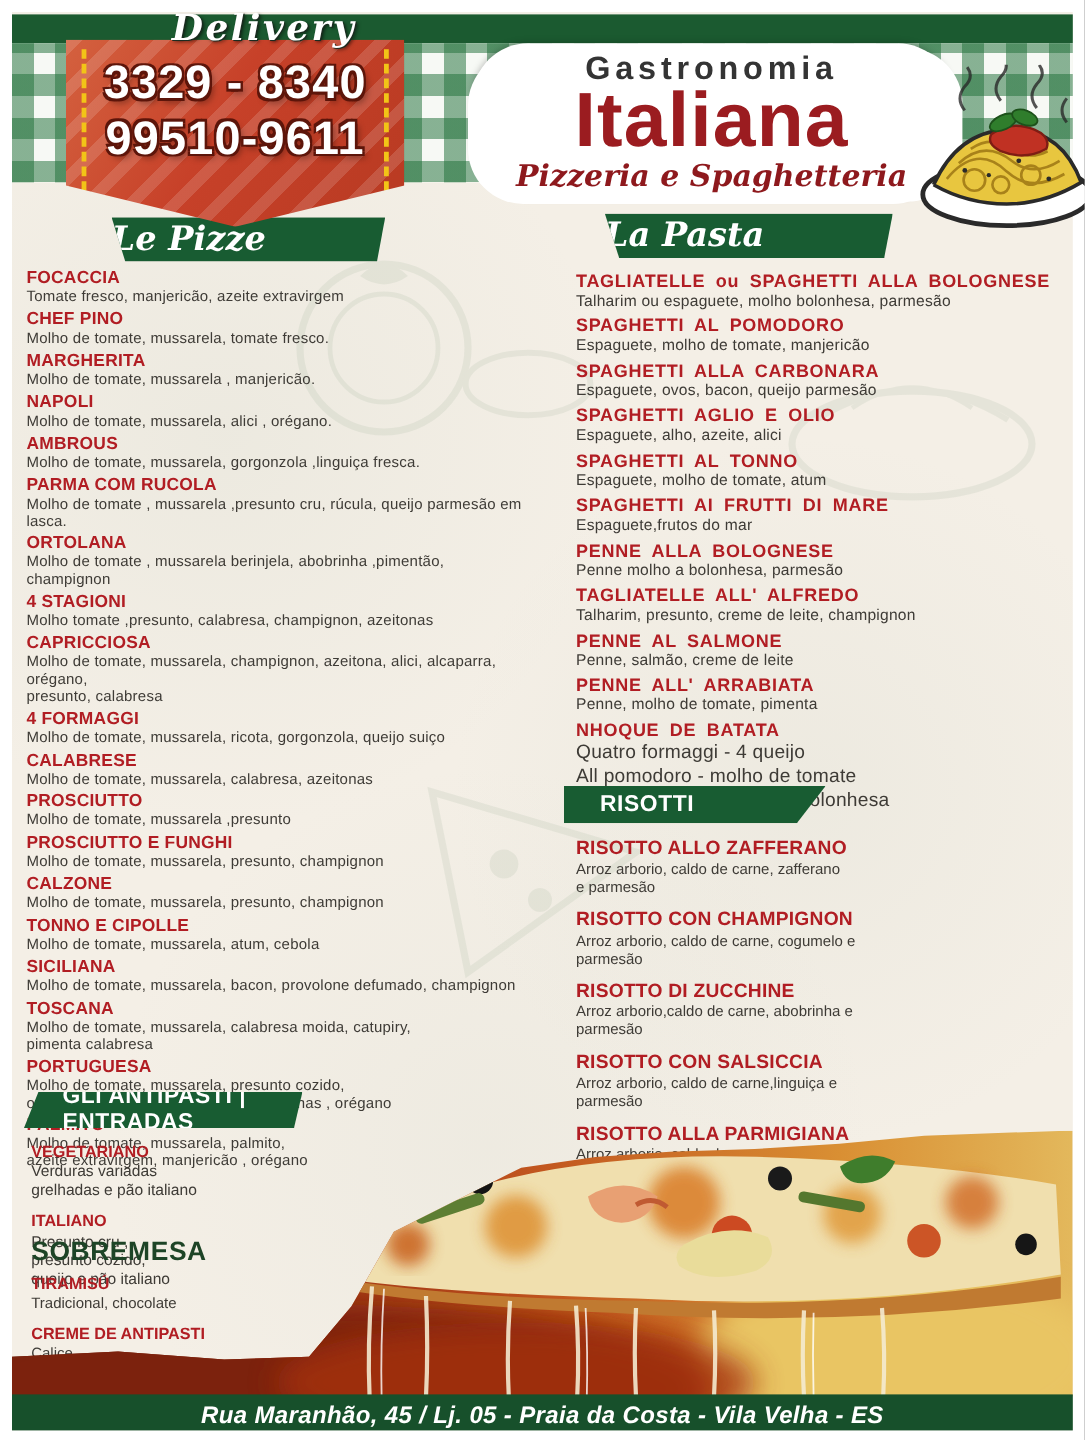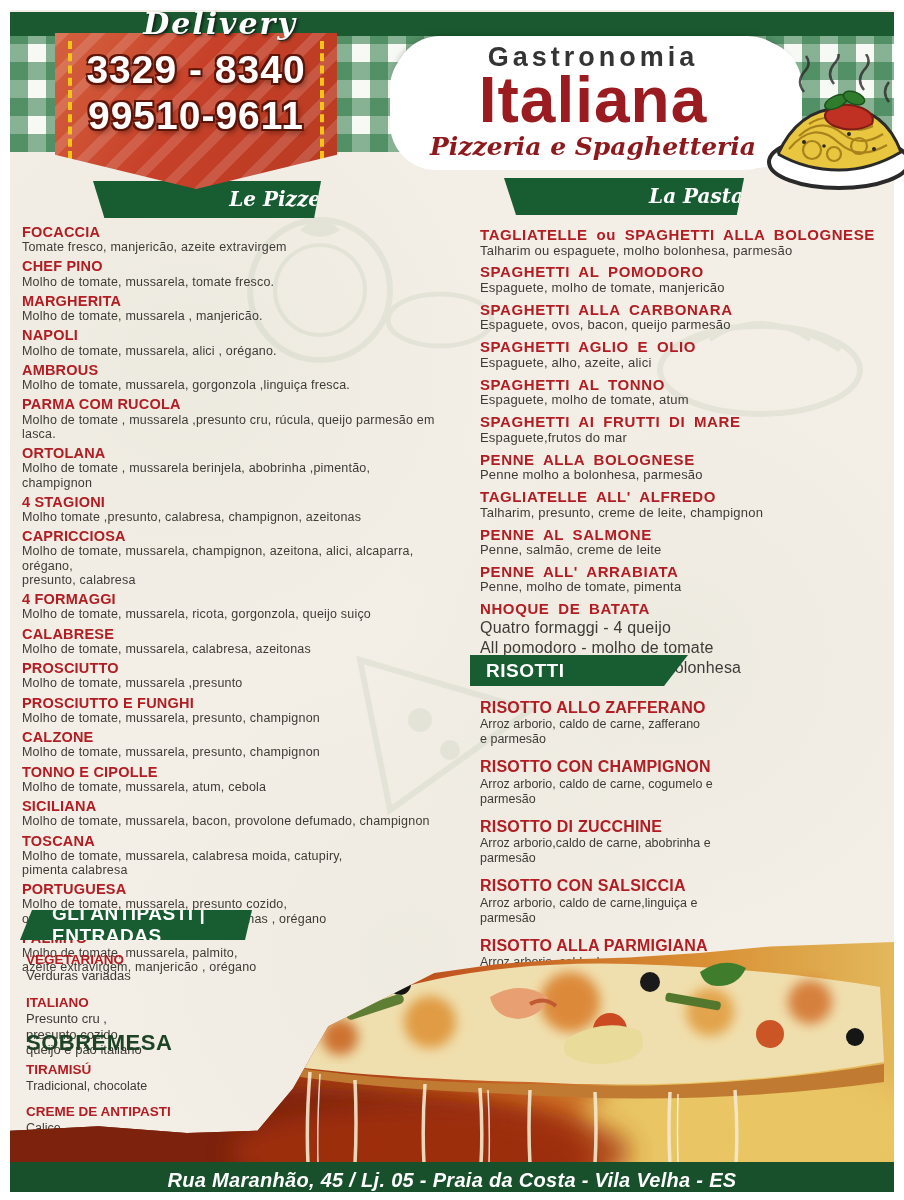--- a/index.html
+++ b/index.html
@@ -74,34 +74,34 @@
     text-shadow:-1px 0 0 #fff,1px 0 0 #fff,0 -1px 0 #fff,0 1px 0 #fff;
   }
   .plate{position:absolute;right:6px;top:26px;}
   
   .banner{
     position:absolute;background:#185c32;color:#ffffff;z-index:3;
     box-shadow:2px 3px 4px rgba(40,60,40,.35);
   }
   .banner.script{
     font-family:"DejaVu Serif",serif;font-style:italic;font-weight:bold;
-    font-size:20px;text-align:right;
+    font-size:28px;text-align:left;
   }
   .banner.caps{
     font-weight:bold;font-size:19px;letter-spacing:.5px;
     display:flex;align-items:center;padding-left:26px;box-sizing:border-box;
   }
   #banner-pizze{left:93px;top:181px;width:228px;height:37px;line-height:36px;
     clip-path:polygon(0 0,100% 0,97% 100%,5% 100%);}
   #banner-pasta{left:504px;top:178px;width:240px;height:37px;line-height:36px;
     clip-path:polygon(0 0,100% 0,97% 100%,5% 100%);}
   #banner-antipasti{left:20px;top:910px;width:232px;height:30px;
     clip-path:polygon(12px 0,100% 0,calc(100% - 7px) 100%,0 100%);padding-left:32px;}
   #banner-risotti{left:470px;top:655px;width:218px;height:31px;
-    clip-path:polygon(0 0,100% 0,calc(100% - 24px) 100%,0 100%);padding-left:16px;}
+    clip-path:polygon(0 0,100% 0,calc(100% - 24px) 100%,0 100%);padding-left:30px;}
   
   .menu-col{position:absolute;z-index:2;}
   #list-pizze{left:22px;top:220px;width:420px;}
   #list-pasta{left:480px;top:221px;width:420px;}
   #list-antipasti{left:26px;top:952px;width:280px;}
   #list-risotti{left:480px;top:699px;width:320px;}
   .item-name{color:#b11d23;font-weight:bold;}
   .item-desc{color:#3e3b36;}
   #list-pizze .item-name{font-size:14.5px;line-height:1.05;margin-top:5px;letter-spacing:.2px;}
   #list-pizze .item-desc{font-size:12.5px;line-height:1.14;letter-spacing:.2px;}
@@ -344,20 +344,21 @@
         <div class="item-name">NHOQUE DE BATATA</div>
         <div class="item-desc">Quatro formaggi - 4 queijo</div>
         <div class="item-desc">All pomodoro - molho de tomate</div>
         <div class="item-desc">Alla bolognese - molho a bolonhesa</div>
       </div>
     </div>
   <div class="menu-col" id="list-antipasti">
       <div class="menu-item">
         <div class="item-name">VEGETARIANO</div>
         <div class="item-desc">Verduras variadas</div>
+        <div class="item-desc">grelhadas e pão italiano</div>
       </div>
       <div class="menu-item">
         <div class="item-name">ITALIANO</div>
         <div class="item-desc">Presunto cru ,</div>
         <div class="item-desc">presunto cozido,</div>
         <div class="item-desc">queijo e pão italiano</div>
       </div>
     </div>
   <div class="sobremesa-title">SOBREMESA</div>
   <div class="menu-col" id="list-sobremesa">

